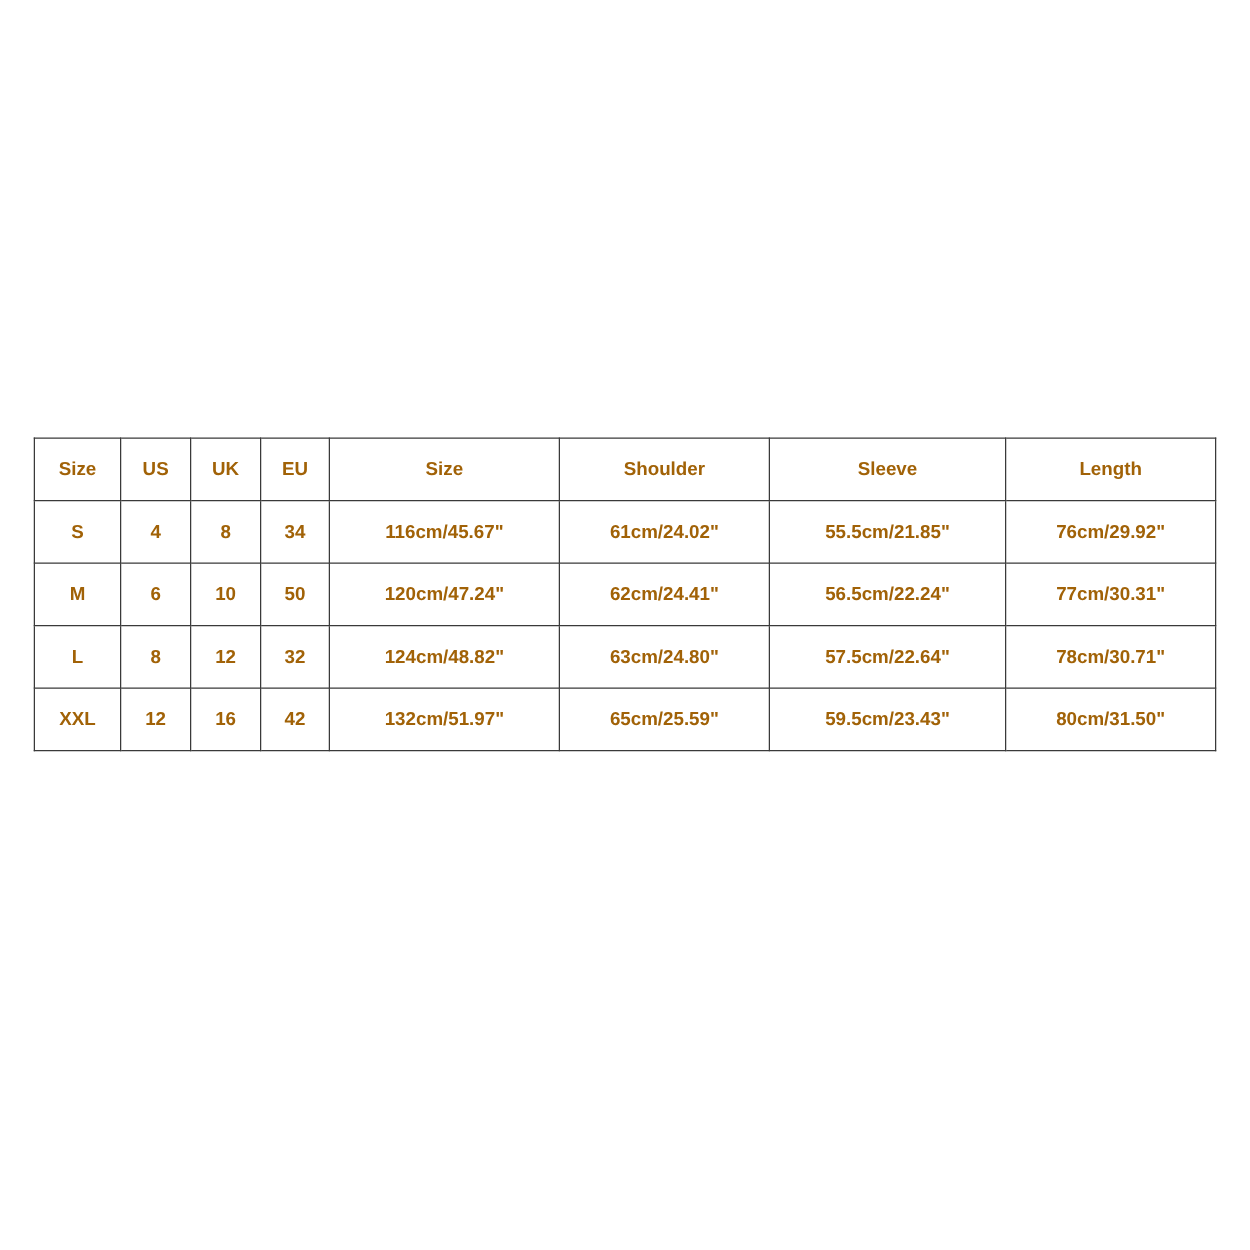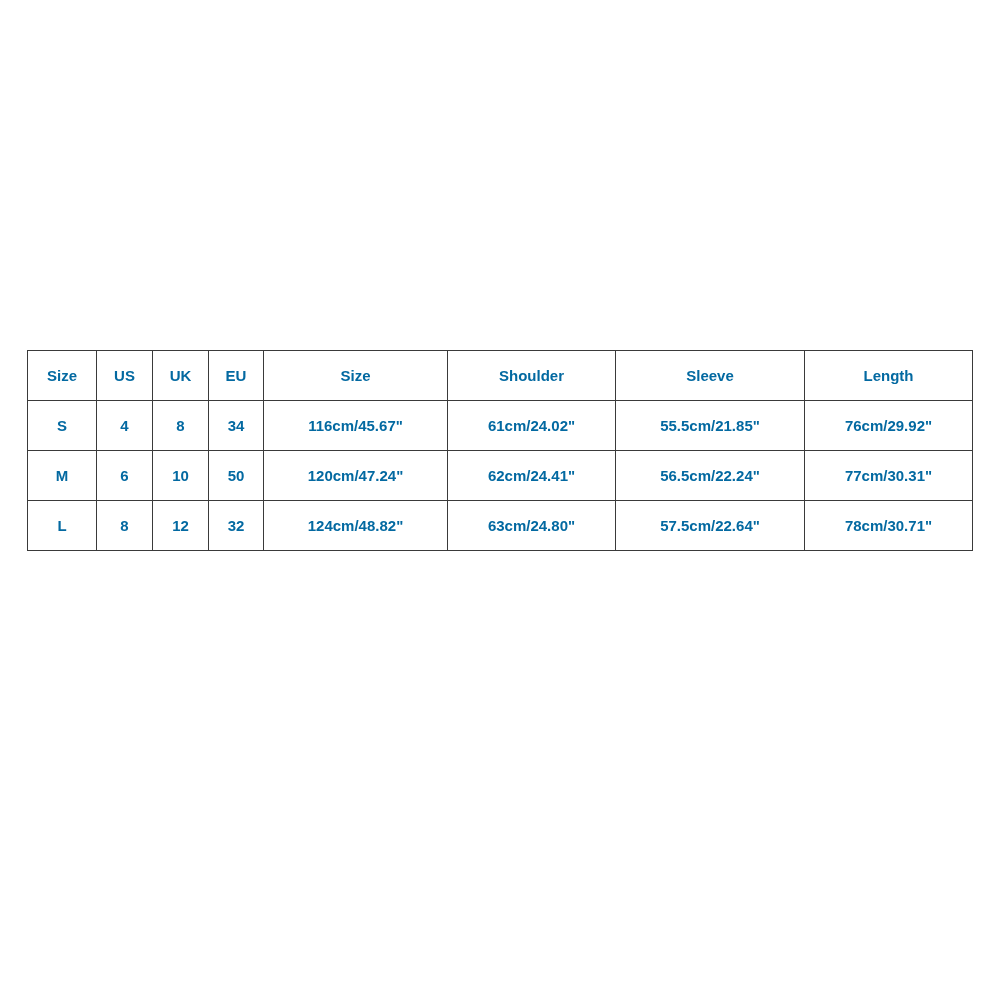--- a/index.html
+++ b/index.html
@@ -15,21 +15,21 @@
     font-family: "Liberation Sans", sans-serif;
     overflow: hidden;
   }
   table.size-chart {
     position: absolute;
     left: 27px;
     top: 350px;
     width: 945px;
     border-collapse: collapse;
     table-layout: fixed;
-    color: #0369a1;
+    color: #a16207;
   }
   table.size-chart th,
   table.size-chart td {
     border: 1px solid #3a3a3a;
     height: 49px;
     text-align: center;
     vertical-align: middle;
     font-size: 15px;
     font-weight: bold;
     padding: 0 2px;
@@ -98,15 +98,25 @@
         <tr>
           <td>L</td>
           <td>8</td>
           <td>12</td>
           <td>32</td>
           <td>124cm/48.82"</td>
           <td>63cm/24.80"</td>
           <td>57.5cm/22.64"</td>
           <td>78cm/30.71"</td>
         </tr>
+        <tr>
+          <td>XXL</td>
+          <td>12</td>
+          <td>16</td>
+          <td>42</td>
+          <td>132cm/51.97"</td>
+          <td>65cm/25.59"</td>
+          <td>59.5cm/23.43"</td>
+          <td>80cm/31.50"</td>
+        </tr>
       </tbody>
   </table>
 </div>
 
 </body></html>

